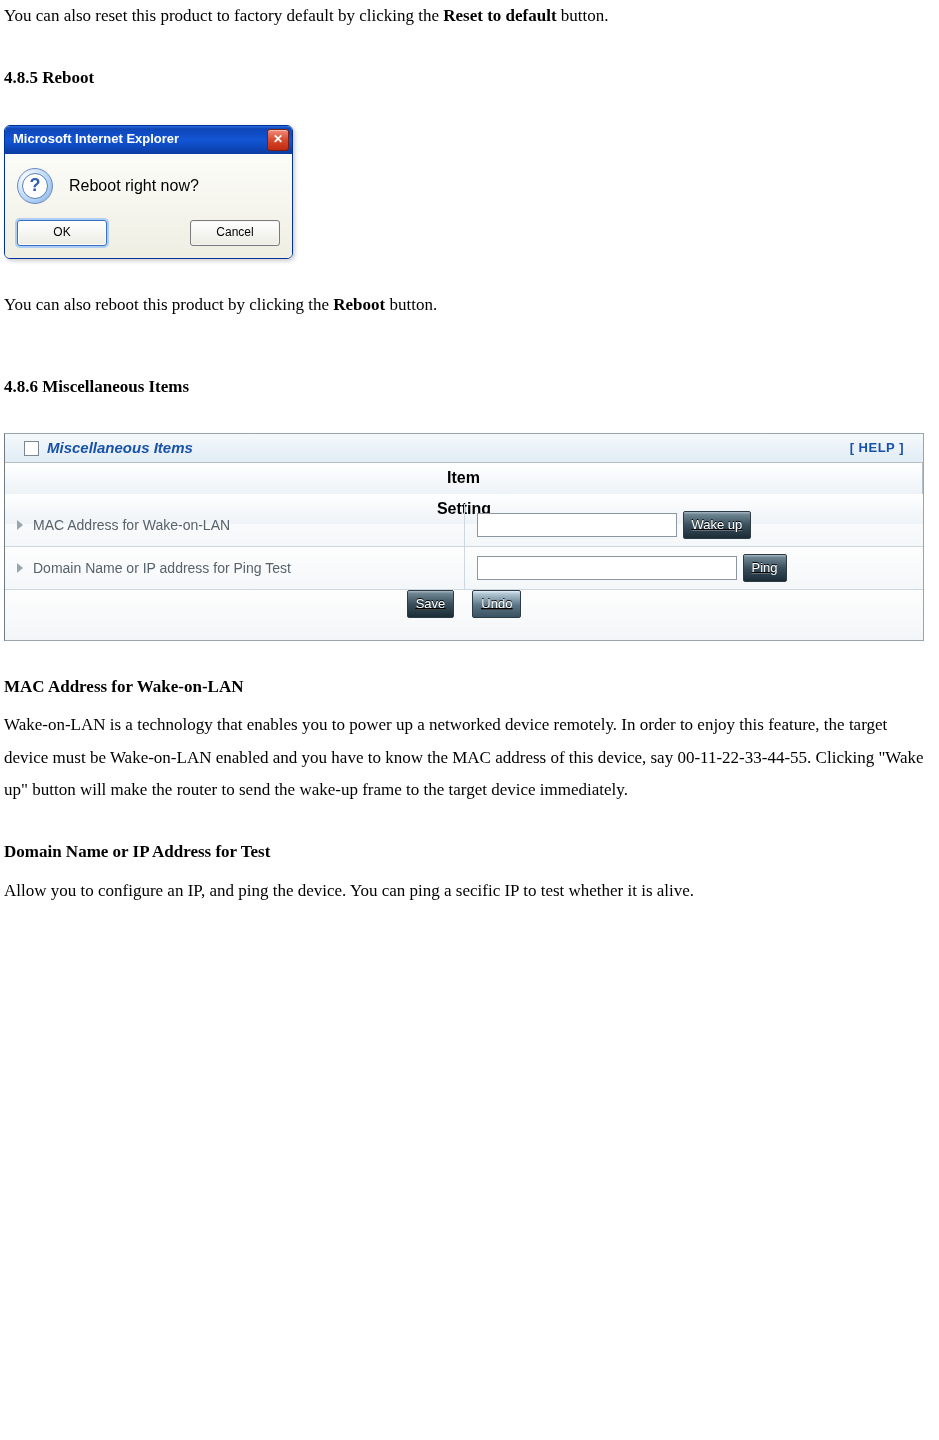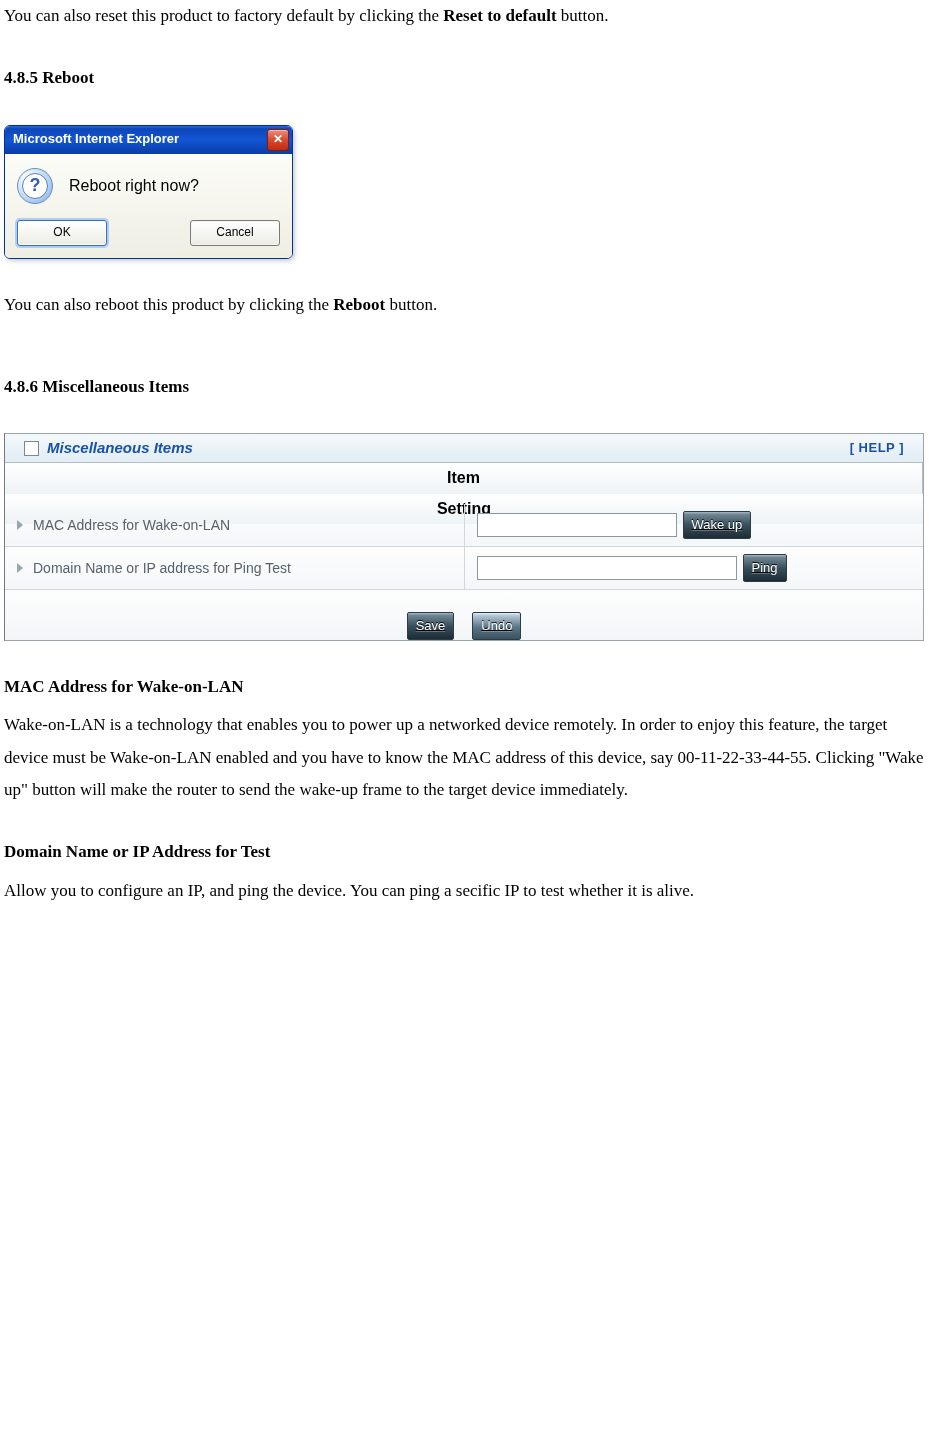--- a/index.html
+++ b/index.html
@@ -243,24 +243,25 @@
     text-decoration: underline;
     text-decoration-color: rgba(255,255,255,0.25);
   }
   .btn-light {
     background: linear-gradient(to bottom, #e4eef5 0%, #b3c7d5 10%, #5a7586 55%, #3a5261 100%);
     margin-left: 8px;
   }
   .footer-row {
     height: 50px;
     display: flex;
-    align-items: flex-end;
+    align-items: flex-start;
     justify-content: center;
     gap: 10px;
     background: linear-gradient(to bottom, #fdfdfd 0%, #f3f6f8 100%);
+    text-decoration: underline;
   }
 </style>
 </head>
 <body>
 <div class="page">
 
 <p class="para">
   <span>You can also reset this product to factory default by clicking the </span><span class="bold">Reset to default</span><span> button.</span>
 </p>
 

